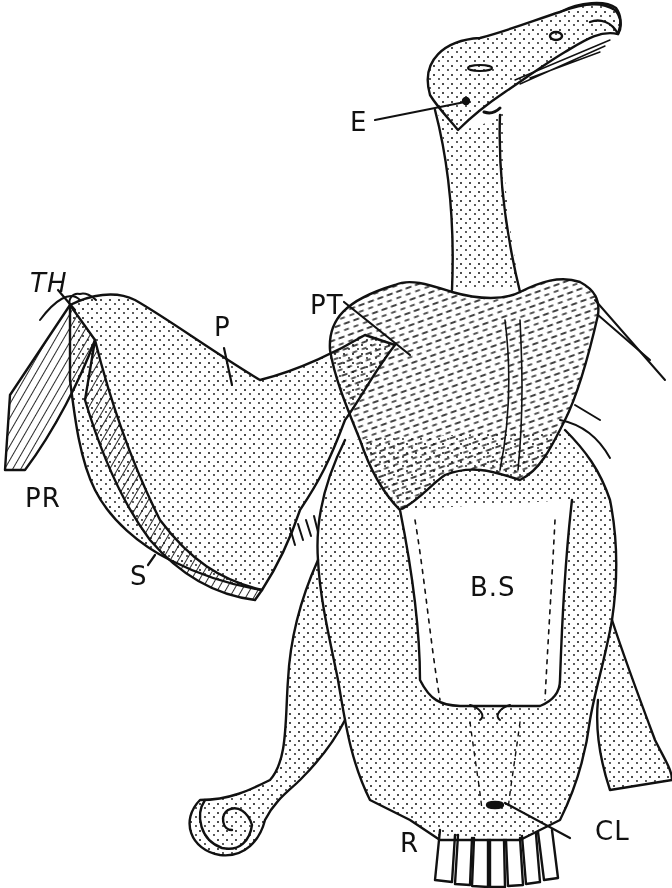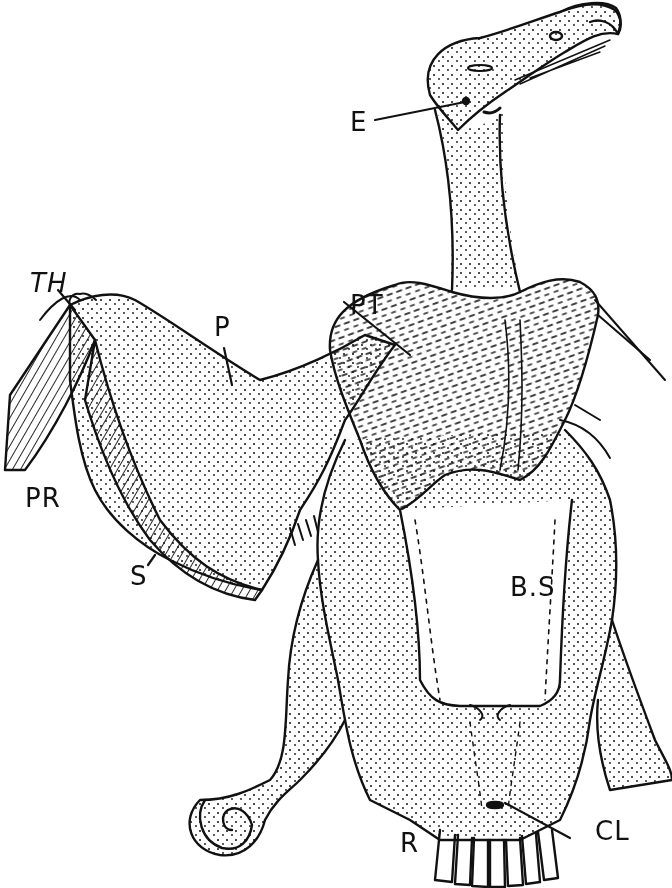--- a/index.html
+++ b/index.html
@@ -102,19 +102,19 @@
       <line x1="224" y1="348" x2="232" y2="385"></line>
       <line x1="344" y1="302" x2="410" y2="355"></line>
       <line x1="148" y1="565" x2="155" y2="555"></line>
       <line x1="505" y1="803" x2="570" y2="838"></line>
     </g>
   </svg>
 
   <div class="label" style="left:350px;top:109px;">E</div>
   <div class="label" style="left:30px;top:270px;font-style:italic;">TH</div>
   <div class="label" style="left:214px;top:314px;">P</div>
-  <div class="label" style="left:310px;top:292px;margin-left:40px;">PT</div>
+  <div class="label" style="left:310px;top:292px;">PT</div>
   <div class="label" style="left:25px;top:485px;">PR</div>
   <div class="label" style="left:130px;top:563px;">S</div>
-  <div class="label" style="left:470px;top:574px;margin-left:40px;">B.S</div>
+  <div class="label" style="left:470px;top:574px;">B.S</div>
   <div class="label" style="left:400px;top:830px;">R</div>
   <div class="label" style="left:595px;top:818px;">CL</div>
 </div>
 
 </body></html>

